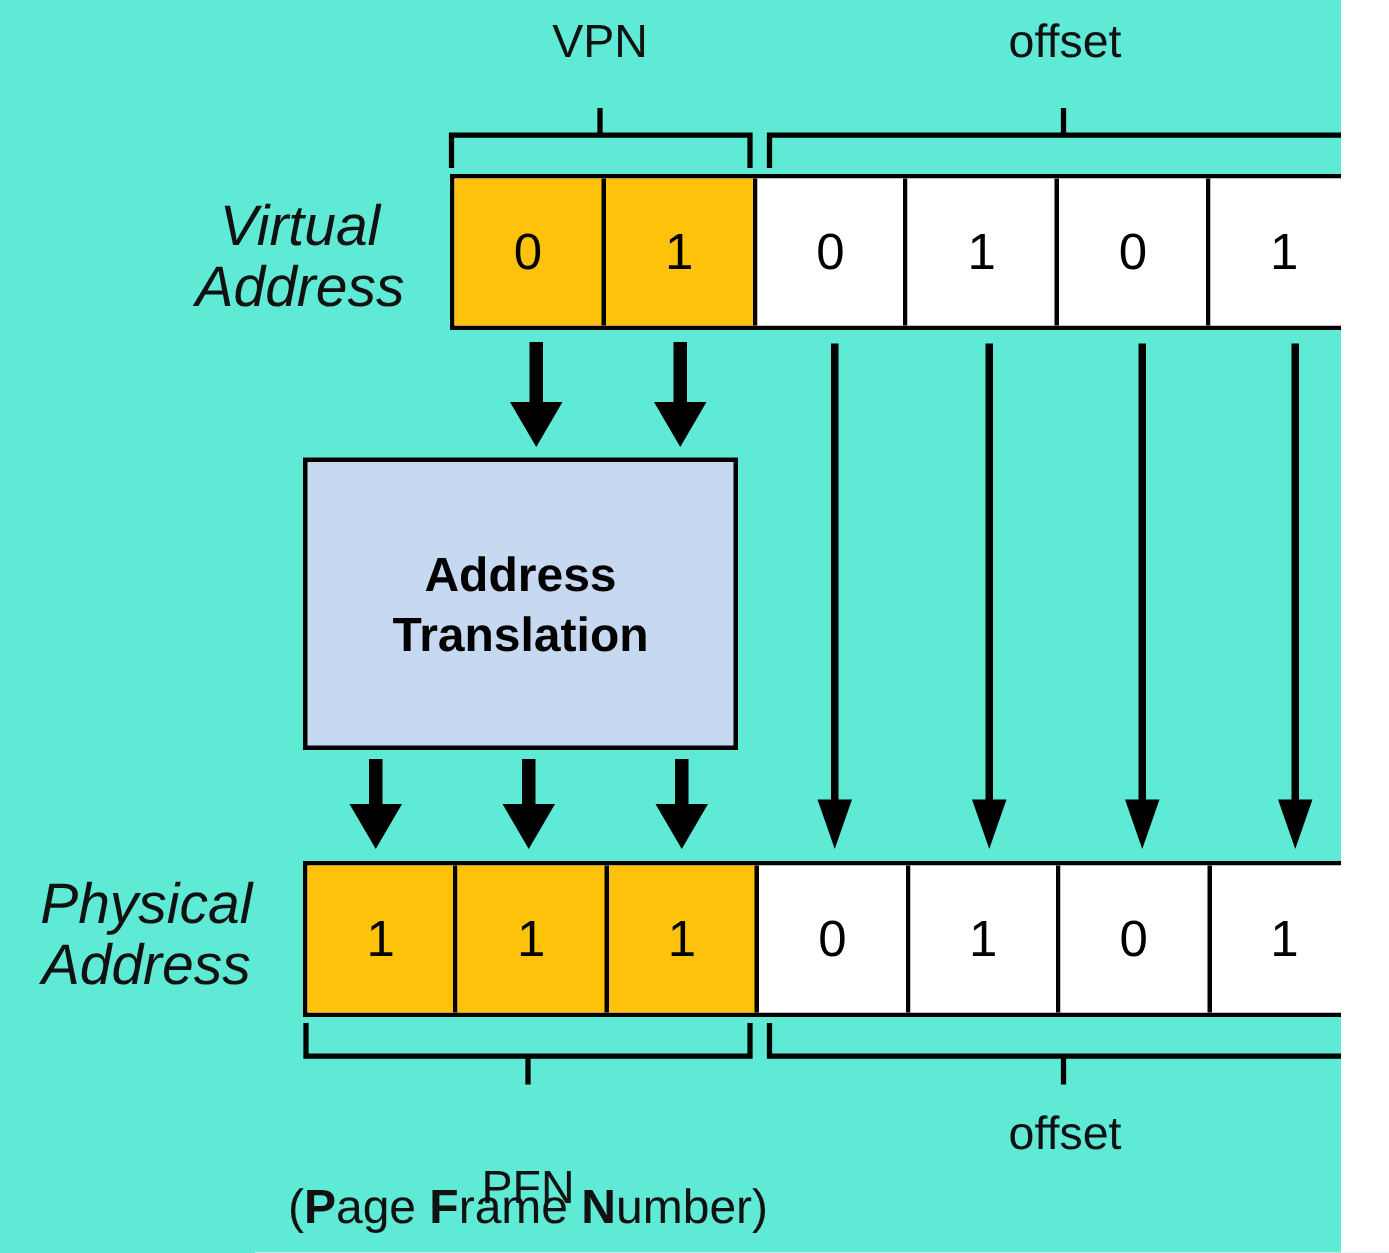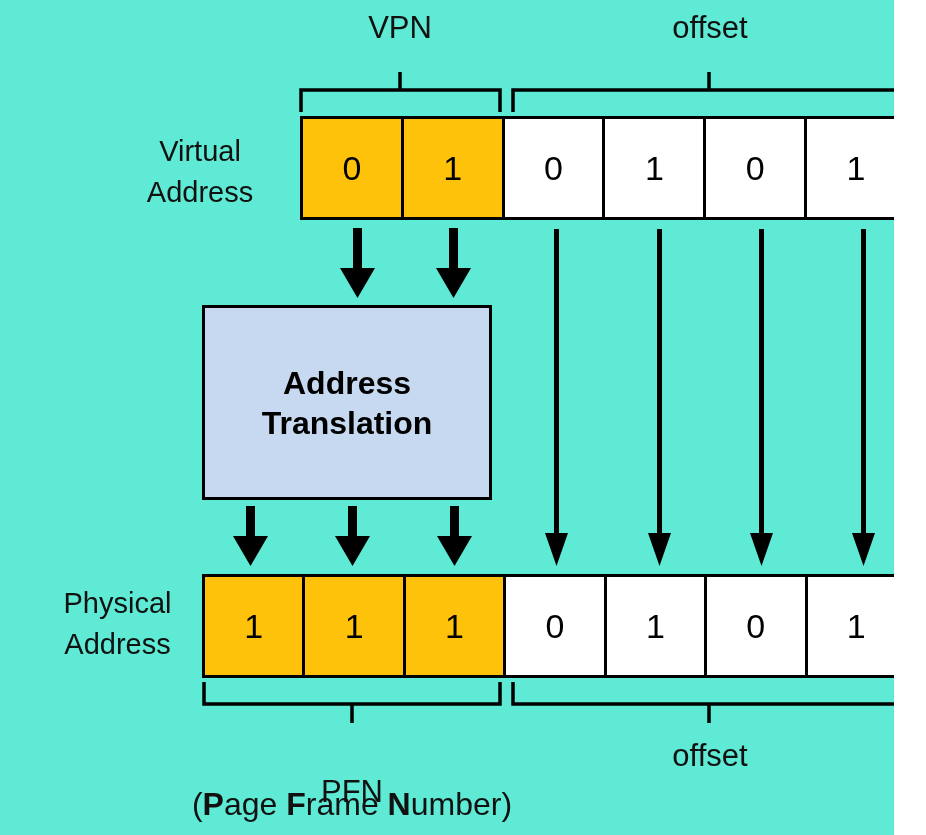--- a/index.html
+++ b/index.html
@@ -23,24 +23,25 @@
   .seg-label {
     position: absolute;
     font-size: 31px;
     line-height: 36px;
     color: #111111;
     text-align: center;
     white-space: nowrap;
   }
   .row-label {
     position: absolute;
-    font-size: 29px;
+    font-size: 38px;
     line-height: 41px;
     color: #111111;
     text-align: center;
+    font-style: italic;
   }
   .row-label span { display: block; }
 
   
   .bitrow {
     position: absolute;
     display: flex;
     box-sizing: border-box;
     border: 3px solid #000000;
     background: #ffffff;
@@ -127,21 +128,21 @@
       <div class="cell" style="flex: 1 1 0px;">
         <span>1</span>
       </div>
     </div>
 
   <div class="xlate-box" style="left:202px; top:305px; width:290px; height:195px;">
     <span>Address</span>
     <span>Translation</span>
   </div>
 
-  <div class="row-label" style="left:0px; top:583px; width:195px;padding-left:20px;">
+  <div class="row-label" style="left:0px; top:583px; width:195px;">
     <span>Physical</span>
     <span>Address</span>
   </div>
 
   <div class="bitrow" id="pa-row" style="left:202px; top:574px; width:706px; height:104px;">
       <div class="cell hl" style="flex: 1 1 0px;">
         <span>1</span>
       </div>
       <div class="cell hl" style="flex: 1 1 0px;">
         <span>1</span>

